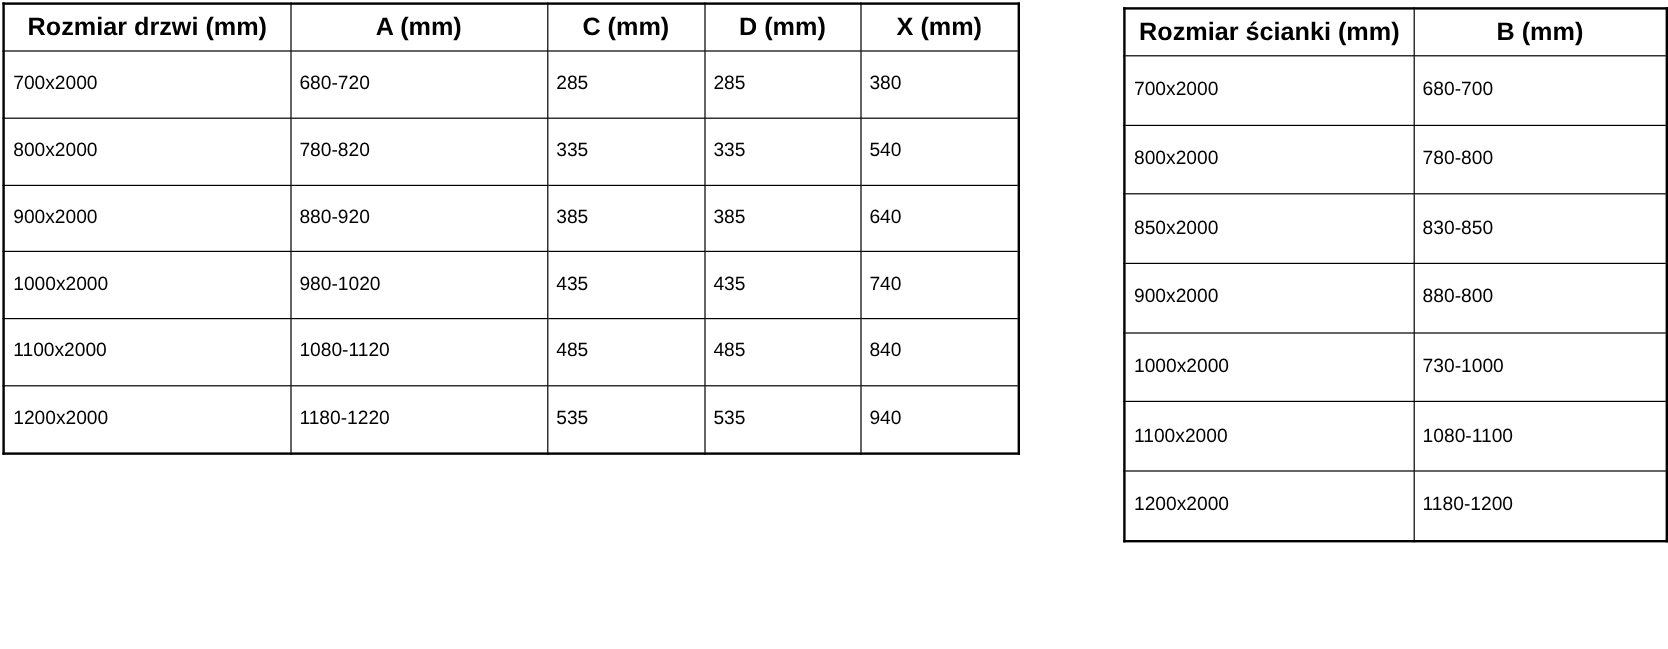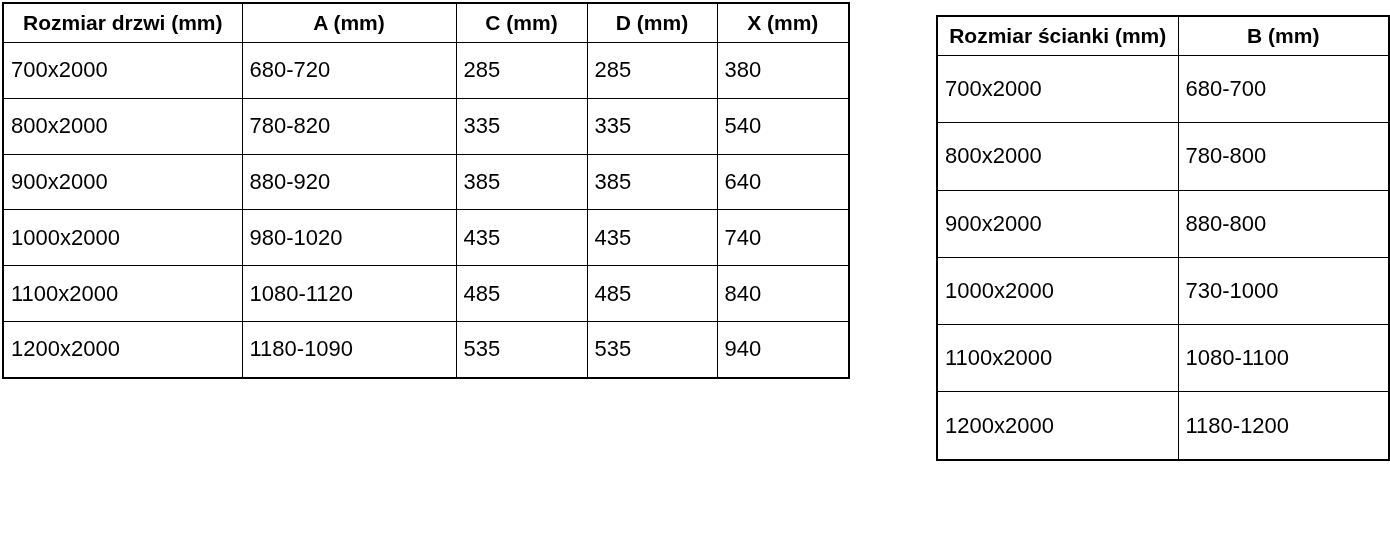--- a/index.html
+++ b/index.html
@@ -28,31 +28,31 @@
     padding: 7px;
     overflow: hidden;
     white-space: nowrap;
   }
   table.spec th {
     font-weight: bold;
     font-size: 21px;
   }
   table.spec td {
     font-weight: normal;
-    font-size: 22px;
+    font-size: 16px;
   }
   #door-table {
     left: 2px;
     top: 2px;
     width: 846px;
     height: 377px;
   }
   #wall-table {
     left: 936px;
-    top: 15px;
+    top: 6px;
     width: 452px;
     height: 446px;
   }
   #door-table col.c0 { width: 239px; }
   #door-table col.c1 { width: 214px; }
   #door-table col.c2 { width: 131px; }
   #door-table col.c3 { width: 130px; }
   #door-table col.c4 { width: 132px; }
   #wall-table col.c0 { width: 241px; }
   #wall-table col.c1 { width: 211px; }
@@ -110,21 +110,21 @@
       </tr>
       <tr>
         <td>1100x2000</td>
         <td>1080-1120</td>
         <td>485</td>
         <td>485</td>
         <td>840</td>
       </tr>
       <tr>
         <td>1200x2000</td>
-        <td>1180-1090</td>
+        <td>1180-1220</td>
         <td>535</td>
         <td>535</td>
         <td>940</td>
       </tr>
     </tbody>
   </table>
 
   <table class="spec" id="wall-table">
     <colgroup>
       <col class="c0">
@@ -139,20 +139,24 @@
     <tbody>
       <tr>
         <td>700x2000</td>
         <td>680-700</td>
       </tr>
       <tr>
         <td>800x2000</td>
         <td>780-800</td>
       </tr>
       <tr>
+        <td>850x2000</td>
+        <td>830-850</td>
+      </tr>
+      <tr>
         <td>900x2000</td>
         <td>880-800</td>
       </tr>
       <tr>
         <td>1000x2000</td>
         <td>730-1000</td>
       </tr>
       <tr>
         <td>1100x2000</td>
         <td>1080-1100</td>

